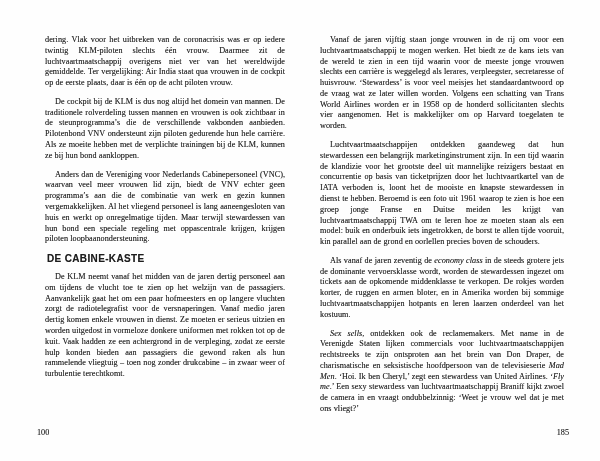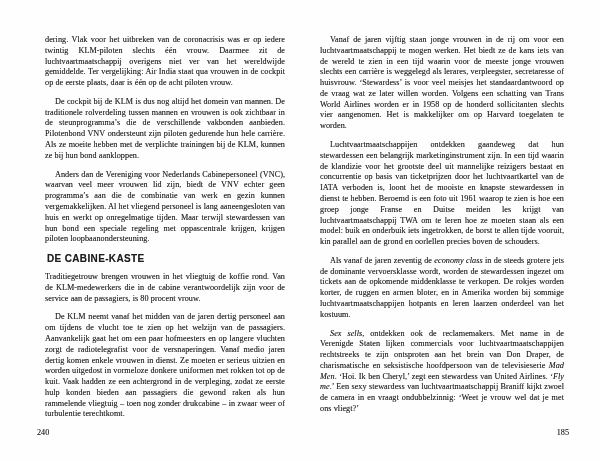--- a/index.html
+++ b/index.html
@@ -53,24 +53,23 @@
 <body>
 
 <div class="spread">
 
   <section class="page page-left">
     <div class="text-block">
       <p class="para">dering. Vlak voor het uitbreken van de coronacrisis was er op iedere twintig KLM-piloten slechts één vrouw. Daarmee zit de luchtvaartmaatschappij overigens niet ver van het wereldwijde gemiddelde. Ter vergelijking: Air India staat qua vrouwen in de cockpit op de eerste plaats, daar is één op de acht piloten vrouw.</p>
       <p class="para indent">De cockpit bij de KLM is dus nog altijd het domein van mannen. De traditionele rolverdeling tussen mannen en vrouwen is ook zichtbaar in de steunprogramma’s die de verschillende vakbonden aanbieden. Pilotenbond VNV ondersteunt zijn piloten gedurende hun hele carrière. Als ze moeite hebben met de verplichte trainingen bij de KLM, kunnen ze bij hun bond aankloppen.</p>
       <p class="para indent">Anders dan de Vereniging voor Nederlands Cabinepersoneel (VNC), waarvan veel meer vrouwen lid zijn, biedt de VNV echter geen programma’s aan die de combinatie van werk en gezin kunnen vergemakkelijken. Al het vliegend personeel is lang aaneengesloten van huis en werkt op onregelmatige tijden. Maar terwijl stewardessen van hun bond een speciale regeling met oppascentrale krijgen, krijgen piloten loopbaanondersteuning.</p>
       <h2 class="section-heading">DE CABINE-KASTE</h2>
-      <p class="para">Traditiegetrouw brengen vrouwen in het vliegtuig de koffie rond. Van de KLM-medewerkers die in de cabine verantwoordelijk zijn voor de service aan de passagiers, is 80 procent vrouw.</p>
       <p class="para indent">De KLM neemt vanaf het midden van de jaren dertig personeel aan om tijdens de vlucht toe te zien op het welzijn van de passagiers. Aanvankelijk gaat het om een paar hofmeesters en op langere vluchten zorgt de radiotelegrafist voor de versnaperingen. Vanaf medio jaren dertig komen enkele vrouwen in dienst. Ze moeten er serieus uitzien en worden uitgedost in vormeloze donkere uniformen met rokken tot op de kuit. Vaak hadden ze een achtergrond in de verpleging, zodat ze eerste hulp konden bieden aan passagiers die gewond raken als hun rammelende vliegtuig – toen nog zonder drukcabine – in zwaar weer of turbulentie terechtkomt.</p>
     </div>
-    <div class="folio folio-left">240</div>
+    <div class="folio folio-left">100</div>
   </section>
 
   <section class="page page-right">
     <div class="text-block">
       <p class="para indent">Vanaf de jaren vijftig staan jonge vrouwen in de rij om voor een luchtvaartmaatschappij te mogen werken. Het biedt ze de kans iets van de wereld te zien in een tijd waarin voor de meeste jonge vrouwen slechts een carrière is weggelegd als lerares, verpleegster, secretaresse of huisvrouw. ‘Stewardess’ is voor veel meisjes het standaardantwoord op de vraag wat ze later willen worden. Volgens een schatting van Trans World Airlines worden er in 1958 op de honderd sollicitanten slechts vier aangenomen. Het is makkelijker om op Harvard toegelaten te worden.</p>
       <p class="para indent">Luchtvaartmaatschappijen ontdekken gaandeweg dat hun stewardessen een belangrijk marketinginstrument zijn. In een tijd waarin de klandizie voor het grootste deel uit mannelijke reizigers bestaat en concurrentie op basis van ticketprijzen door het luchtvaartkartel van de IATA verboden is, loont het de mooiste en knapste stewardessen in dienst te hebben. Beroemd is een foto uit 1961 waarop te zien is hoe een groep jonge Franse en Duitse meiden les krijgt van luchtvaartmaatschappij TWA om te leren hoe ze moeten staan als een model: buik en onderbuik iets ingetrokken, de borst te allen tijde vooruit, kin parallel aan de grond en oorlellen precies boven de schouders.</p>
       <p class="para indent"><span>Als vanaf de jaren zeventig de </span><em>economy class</em><span> in de steeds grotere jets de dominante vervoersklasse wordt, worden de stewardessen ingezet om tickets aan de opkomende middenklasse te verkopen. De rokjes worden korter, de ruggen en armen bloter, en in Amerika worden bij sommige luchtvaartmaatschappijen hotpants en leren laarzen onderdeel van het kostuum.</span></p>
       <p class="para indent"><em>Sex sells</em><span>, ontdekken ook de reclamemakers. Met name in de Verenigde Staten lijken commercials voor luchtvaartmaatschappijen rechtstreeks te zijn ontsproten aan het brein van Don Draper, de charismatische en seksistische hoofdpersoon van de televisieserie </span><em>Mad Men</em><span>. ‘Hoi. Ik ben Cheryl,’ zegt een stewardess van United Airlines. ‘</span><em>Fly me</em><span>.’ Een sexy stewardess van luchtvaartmaatschappij Braniff kijkt zwoel de camera in en vraagt ondubbelzinnig: ‘Weet je vrouw wel dat je met ons vliegt?’</span></p>
     </div>
     <div class="folio folio-right">185</div>

